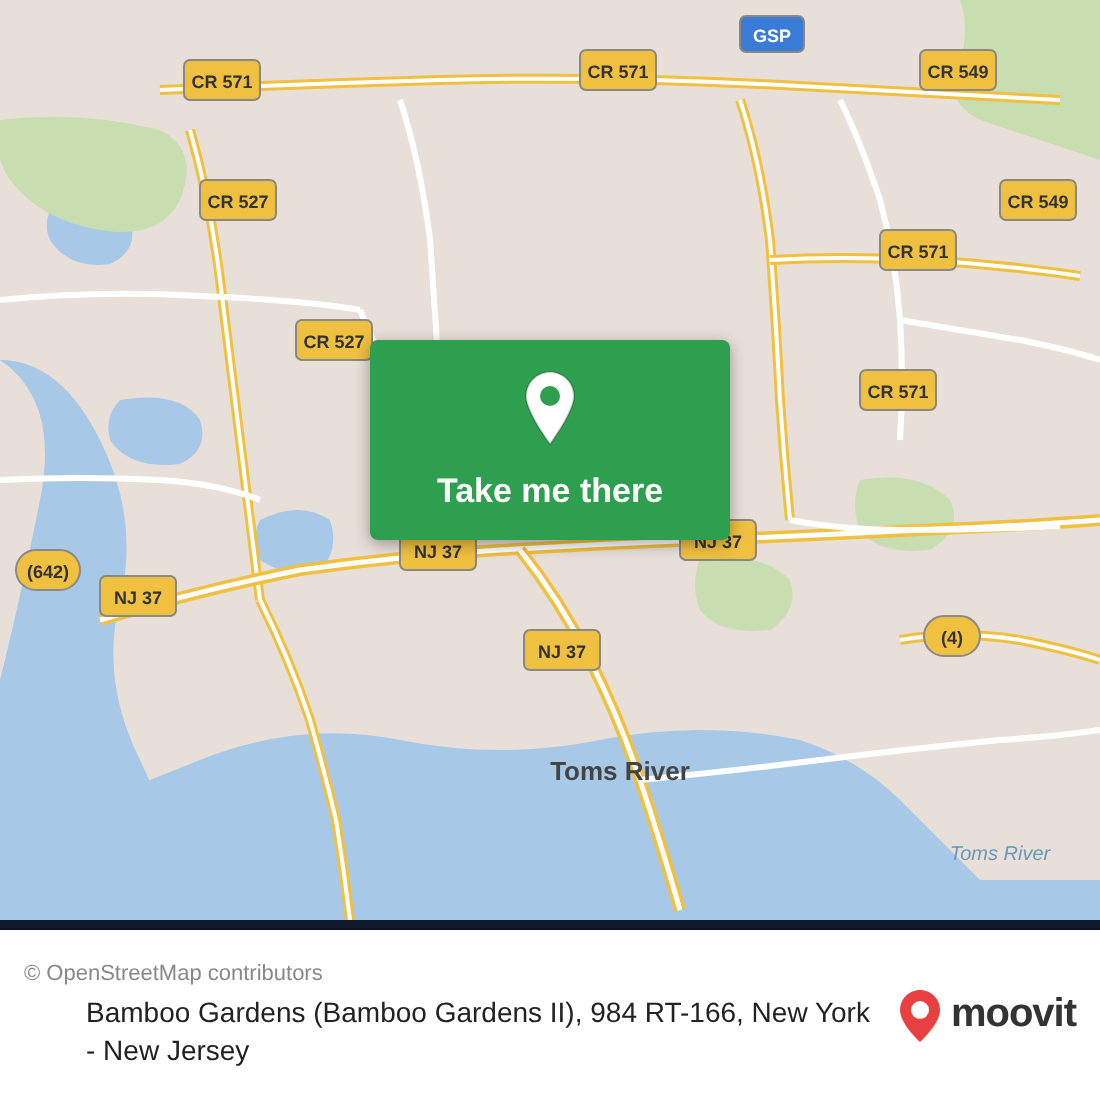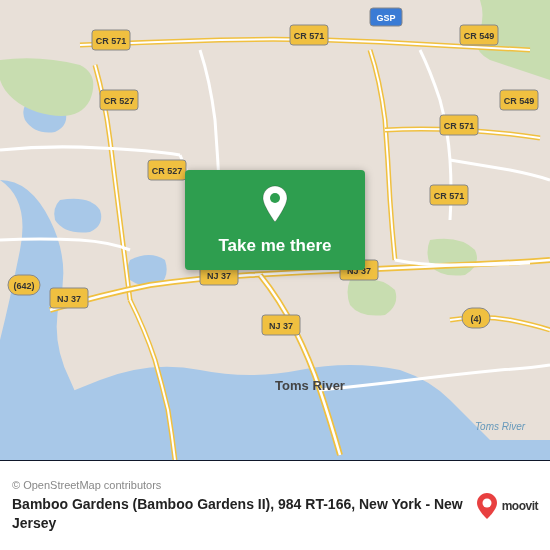--- a/index.html
+++ b/index.html
@@ -68,56 +68,57 @@
 
     
     #info-bar {
       width: 550px;
       height: 90px;
       background-color: white;
       display: flex;
       align-items: center;
       padding: 24px 12px;
       gap: 12px;
-      border-top: 1px solid #0f172a;
+      border-top: 5px solid #0f172a;
     }
 
     #copyright-and-address {
       flex: 1;
       display: flex;
       flex-direction: column;
       gap: 4px;
     }
 
     #copyright-line {
       font-size: 11px;
       color: #888;
     }
 
     #address-line {
       font-size: 14px;
       color: #222;
-      font-weight: 700;
+      font-weight: 400;
       line-height: 1.3;
+      margin-left: 31px;
     }
 
     #moovit-logo {
       display: flex;
       align-items: center;
       gap: 4px;
       flex-shrink: 0;
     }
 
     .moovit-pin {
       width: 22px;
       height: 28px;
     }
 
     .moovit-text {
-      font-size: 12px;
+      font-size: 20px;
       font-weight: bold;
       color: #333;
       letter-spacing: -0.5px;
     }
   </style>
 </head>
 <body>
 
 <div id="map-container">
   <svg id="map-svg" viewBox="0 0 550 460" xmlns="http://www.w3.org/2000/svg">

